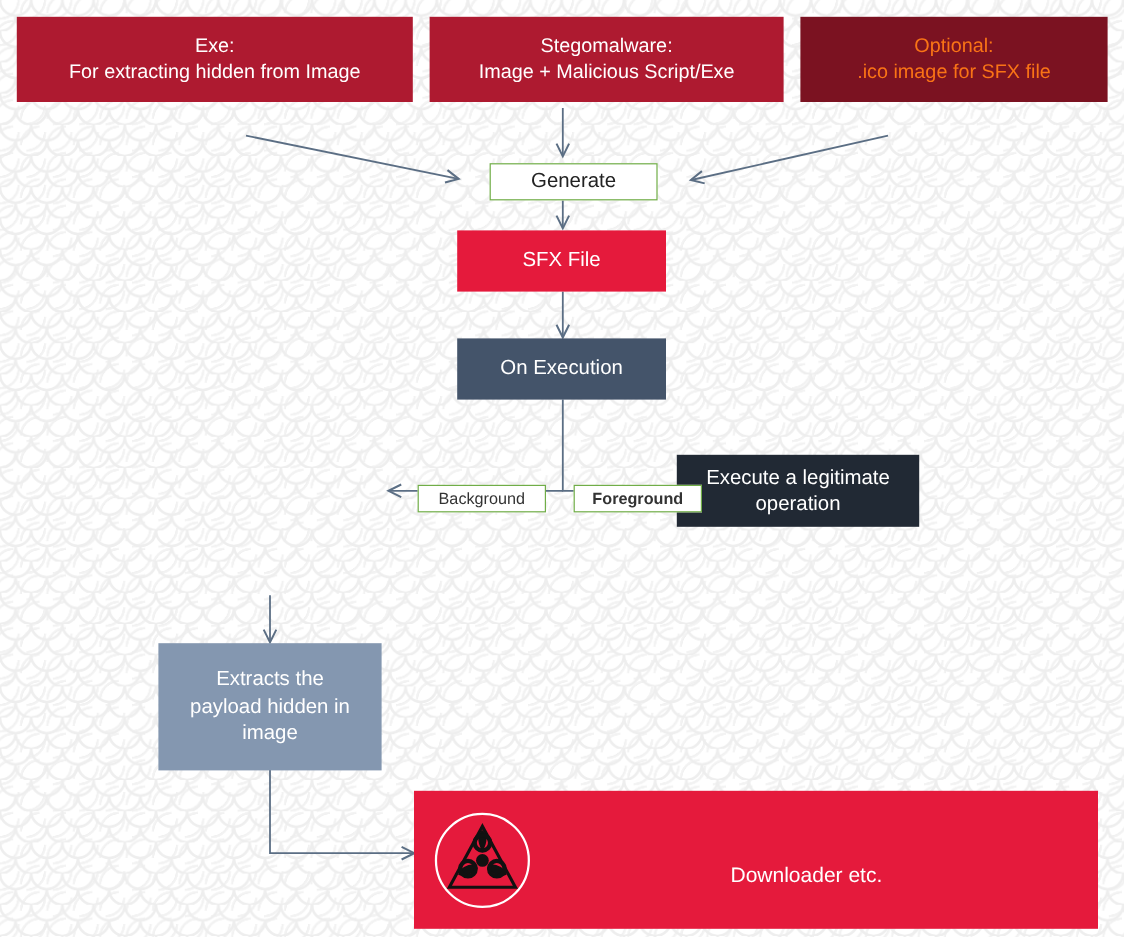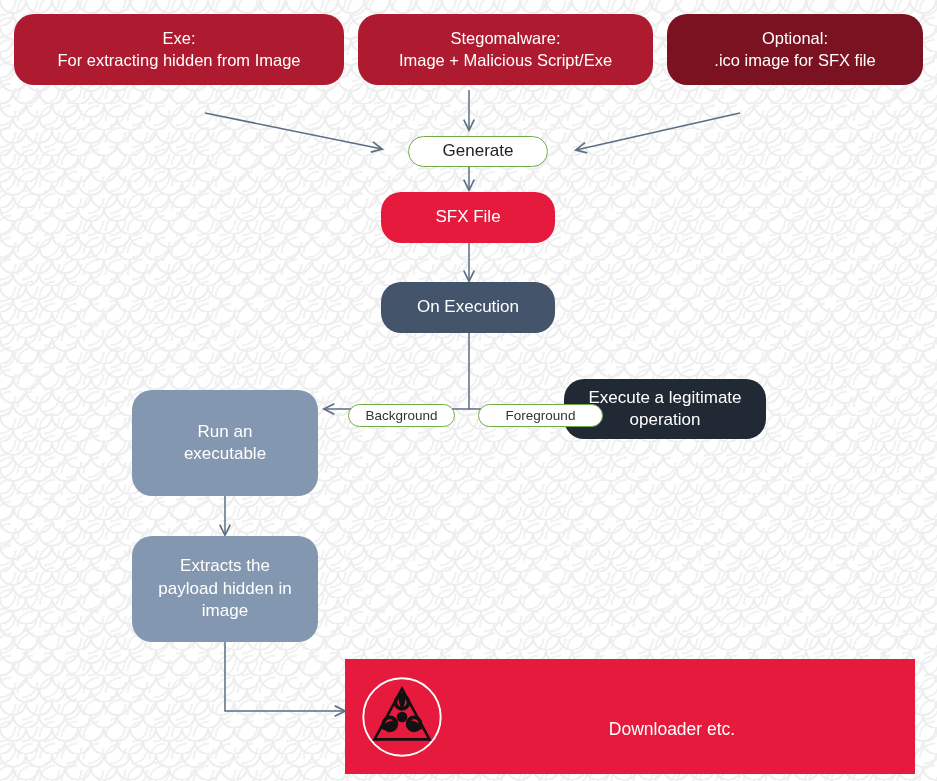--- a/index.html
+++ b/index.html
@@ -30,32 +30,31 @@
   }
   .node {
     position: absolute;
     box-sizing: border-box;
     display: flex;
     align-items: center;
     justify-content: center;
     text-align: center;
     z-index: 3;
     line-height: 1.32;
-    border-radius: 20px;
   }
   .node .txt { display: block; width: 100%; }
 
   .box-red {
     background: #AE1A30;
     color: #ffffff;
     font-size: 16.5px;
   }
   .box-darkred {
     background: #7B1221;
-    color: #ffffff;
+    color: #f97316;
     font-size: 16.5px;
   }
   .box-crimson {
     background: #E51A3C;
     color: #ffffff;
     font-size: 17px;
   }
   .box-slate {
     background: #44546A;
     color: #ffffff;
@@ -189,37 +188,31 @@
   </div>
 
   <div class="node box-slate" style="left:381px; top:282px; width:174px; height:51px;">
     <span class="txt">On Execution</span>
   </div>
 
   <div class="node label-box" style="left:348px; top:376px; width:107px; height:23px;">
     <span class="txt">Background</span>
   </div>
 
-  <div class="node label-box" style="left:478px; top:376px; width:125px; height:23px;">
+  <div class="node label-box" style="left:478px; top:376px; width:107px; height:23px;font-weight:bold;">
     <span class="txt">Foreground</span>
   </div>
 
   <div class="node box-navy" style="left:564px; top:379px; width:202px; height:60px;">
     <span class="txt">
       <span>Execute a legitimate</span><br>
       <span>operation</span>
     </span>
   </div>
 
-  <div class="node box-greyblue" style="left:132px; top:390px; width:186px; height:106px;">
-    <span class="txt">
-      <span>Run  an</span><br>
-      <span>executable</span>
-    </span>
-  </div>
 
   <div class="node box-greyblue" style="left:132px; top:536px; width:186px; height:106px;">
     <span class="txt">
       <span>Extracts the</span><br>
       <span>payload hidden in</span><br>
       <span>image</span>
     </span>
   </div>
 
   <div class="banner" style="left:345px; top:659px; width:570px; height:115px;">

